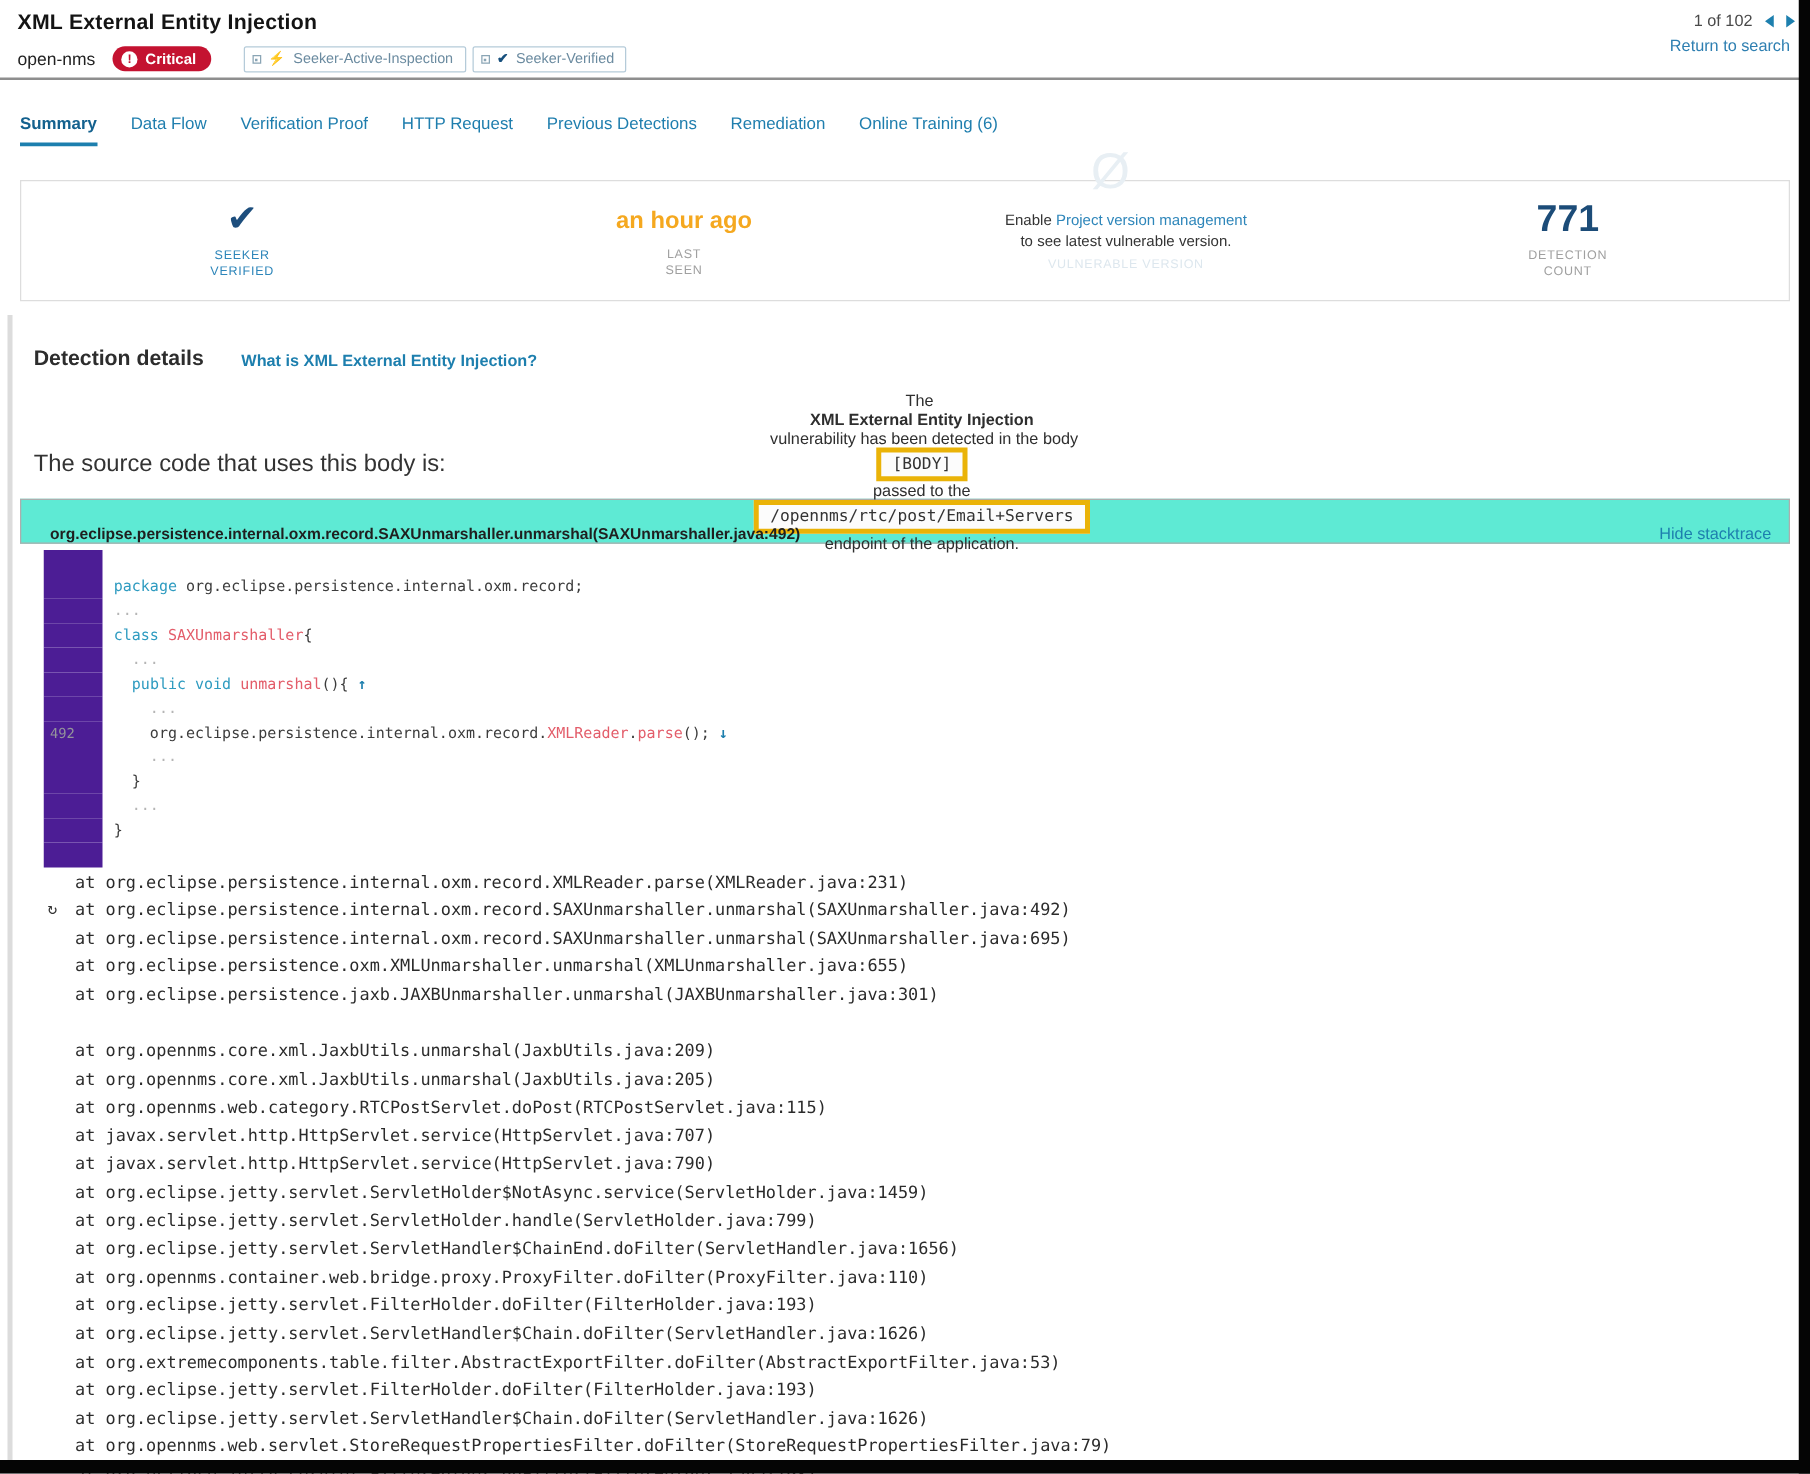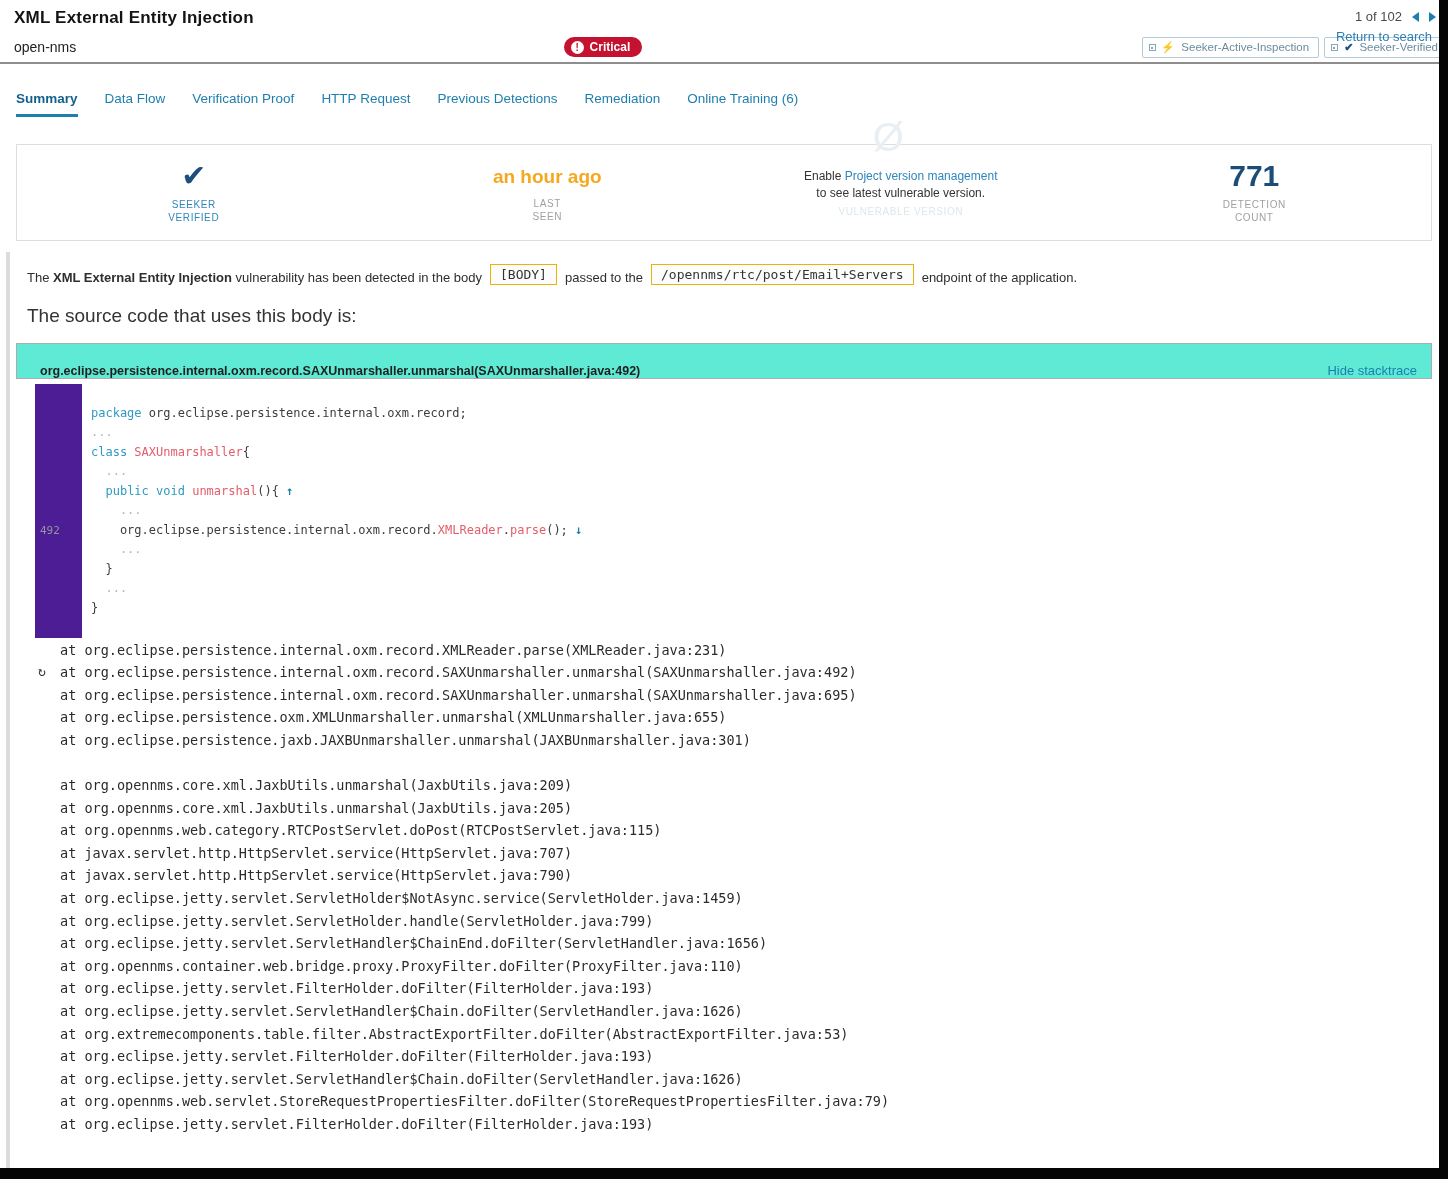--- a/index.html
+++ b/index.html
@@ -7,21 +7,21 @@
   .page { position:relative; width:1448px; height:1179px; background:#fff; overflow:hidden; }
 
   
   .frame-right { position:absolute; top:0; right:0; width:9px; height:100%; background:#050505; z-index:60; }
   .frame-bottom { position:absolute; left:0; bottom:0; width:100%; height:11px; background:#050505; z-index:60; }
   .left-track { position:absolute; left:6px; top:252px; width:4px; height:916px; background:#dcdcdc; z-index:5; }
 
   
   header { position:relative; padding:8px 0 4px 14px; border-bottom:2px solid #8e8e8e; }
   .page-title { font-size:17px; font-weight:bold; color:#141414; letter-spacing:.2px; margin-bottom:8px; }
-  .meta-row { display:flex; align-items:center; gap:14px; height:22px;justify-content:space-between; }
+  .meta-row { display:flex; align-items:center; gap:14px; height:22px; }
   .project { font-size:14px; color:#222; }
   .sev-badge { display:inline-flex; align-items:center; gap:6px; background:#c41230; color:#fff;
                border-radius:11px; padding:3px 12px 3px 7px; font-size:12px; font-weight:bold; }
   .crit-icon { width:13px; height:13px; border-radius:50%; background:#fff; color:#c41230;
                font-size:10px; line-height:13px; text-align:center; font-weight:bold; flex:none; }
   .tags { display:flex; gap:5px; margin-left:12px; }
   .tag { display:inline-flex; align-items:center; gap:6px; border:1px solid #b5cbd9; background:#fff;
          border-radius:2px; padding:2px 9px 2px 6px; height:21px; }
   .tag-square { width:7px; height:7px; border:1px solid #8aa5b5; position:relative; flex:none; }
   .tag-square::after { content:""; position:absolute; left:1px; top:2px; width:2px; height:2px; background:#8aa5b5; }
@@ -52,23 +52,23 @@
   .big-amber { font-size:19px; font-weight:bold; color:#f5a81f; line-height:27px; }
   .big-navy { font-size:30px; font-weight:bold; color:#1c4c78; line-height:30px; }
   .vv-msg { position:relative; font-size:12px; color:#333; line-height:17px; z-index:1; }
   .vv-link { color:#2e86ba; cursor:pointer; }
   .wm-slash { position:absolute; top:-30px; left:50%; margin-left:-28px; font-size:40px; color:#e8eff4; z-index:0; }
 
   
   .dd-head { display:flex; align-items:flex-end; gap:30px; margin:36px 0 0 27px; }
   .dd-title { font-size:17px; font-weight:bold; color:#2d2d2d; }
   .dd-help { font-size:13px; font-weight:bold; color:#1d7fae; cursor:pointer; padding-bottom:1px; }
-  .sentence { display:flex; align-items:flex-end; margin:16px 0 0 27px; height:28px; font-size:13px; color:#2e2e2e; white-space:pre; }
+  .sentence { display:flex; align-items:center; margin:16px 0 0 27px; height:28px; font-size:13px; color:#2e2e2e; white-space:pre;flex-direction:column; }
   .sentence .b { font-weight:bold; }
-  .chip { display:inline-block; border:1px solid #eab308; background:#fcfcfc; padding:2px 9px; margin:0 8px;
+  .chip { display:inline-block; border:4px solid #eab308; background:#fcfcfc; padding:2px 9px; margin:0 8px;
           font-family:"DejaVu Sans Mono", monospace; font-size:13px; color:#333; }
   .src-intro { margin:20px 0 0 27px; font-size:19px; color:#333; }
 
   
   .frame-box { margin:16px 16px 0 16px; height:36px; border:1px solid #adadad; display:flex;
                align-items:flex-end; justify-content:space-between; padding:0 14px 0 23px; background:#5eead4; }
   .frame-title { font-size:12.5px; font-weight:bold; color:#1f1f1f; }
   .frame-toggle { font-size:13px; color:#1d7fae; cursor:pointer; text-decoration:none; }
 
   
@@ -160,20 +160,24 @@
     <div class="status-cell">
       <span class="big-navy">771</span>
       <span class="cell-label">
         <span>DETECTION</span><br>
         <span>COUNT</span>
       </span>
     </div>
   </section>
 
   <section>
+    <div class="dd-head">
+      <span class="dd-title">Detection details</span>
+      <span class="dd-help">What is XML External Entity Injection?</span>
+    </div>
     <div class="sentence">
       <span>The </span><span class="b">XML External Entity Injection</span><span> vulnerability has been detected in the body</span>
       <span class="chip">[BODY]</span>
       <span>passed to the</span>
       <span class="chip">/opennms/rtc/post/Email+Servers</span>
       <span>endpoint of the application.</span>
     </div>
     <div class="src-intro">The source code that uses this body is:</div>
 
     <div class="frame-box">

